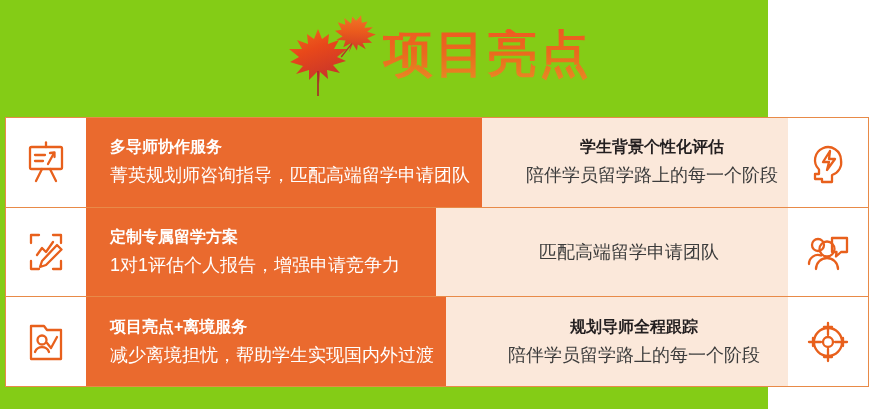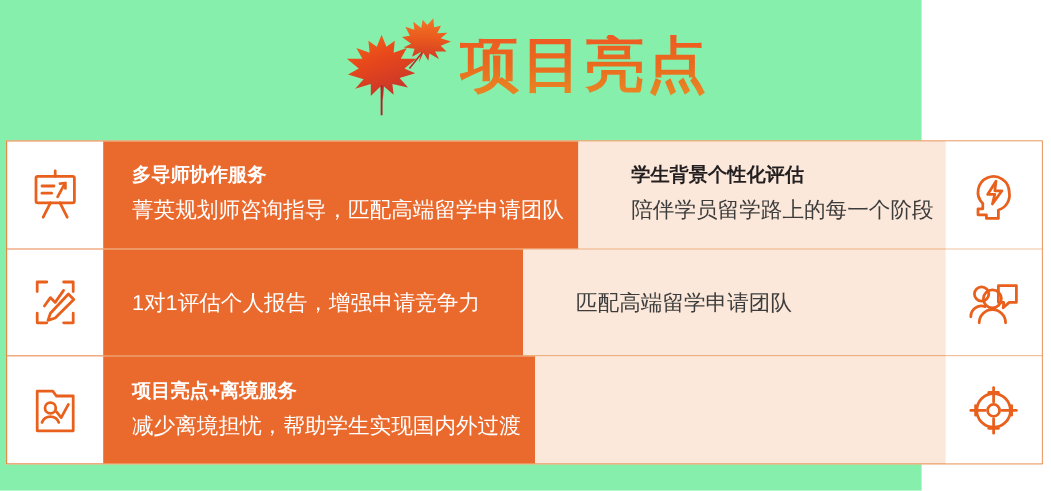--- a/index.html
+++ b/index.html
@@ -11,21 +11,21 @@
     height: 409px;
     background: #ffffff;
     font-family: "Liberation Sans", "DejaVu Sans", sans-serif;
     overflow: hidden;
   }
 
   .page {
     position: relative;
     width: 768px;
     height: 409px;
-    background: #86efac;
+    background: #84cc16;
   }
 
   
   .header {
     position: absolute;
     left: 0;
     top: 0;
     width: 876px;
     height: 112px;
     display: flex;
@@ -103,20 +103,21 @@
   }
   .cell-left {
     flex: 0 0 430px;
     background: #ea6a2e;
     justify-content: space-between;
   }
   .cell-right {
     flex: 1 1 auto;
     background: #fbe8da;
     flex-direction: row-reverse;
+    text-align: center;
   }
 
   .icon-box {
     flex: 0 0 80px;
     background: #ffffff;
     display: flex;
     align-items: center;
     justify-content: center;
   }
   .icon-box svg {
@@ -235,20 +236,21 @@
           <svg width="46" height="46" viewBox="0 0 46 46" fill="none" stroke="#e8601c" stroke-width="2.3" stroke-linecap="round" stroke-linejoin="round">
             <path d="M30 6 L38 6 L38 14"></path>
             <path d="M16 6 L8 6 L8 14"></path>
             <path d="M8 32 L8 40 L16 40"></path>
             <path d="M38 32 L38 40 L30 40"></path>
             <path d="M14 26 L19 19 L23 23 L30 13"></path>
             <path d="M34 16 L38.5 20.5 L23 36 L17 38 L19 32 Z"></path>
           </svg>
         </div>
         <div class="text-box">
+          <div class="item-title">定制专属留学方案</div>
           <div class="item-desc">1对1评估个人报告，增强申请竞争力</div>
         </div>
       </div>
 
       <div class="cell cell-right">
         <div class="icon-box">
           <svg width="46" height="46" viewBox="0 0 46 46" fill="none" stroke="#e8601c" stroke-width="2.3" stroke-linecap="round" stroke-linejoin="round">
             <circle cx="13" cy="16" r="6"></circle>
             <path d="M4 35 A9 9 0 0 1 16 26.5"></path>
             <circle cx="22" cy="20" r="7.5"></circle>
@@ -287,17 +289,21 @@
             <line x1="23" y1="4" x2="23" y2="16"></line>
             <line x1="23" y1="30" x2="23" y2="42"></line>
             <line x1="4" y1="23" x2="16" y2="23"></line>
             <line x1="30" y1="23" x2="42" y2="23"></line>
             <line x1="19" y1="8" x2="27" y2="8"></line>
             <line x1="19" y1="38" x2="27" y2="38"></line>
             <line x1="8" y1="19" x2="8" y2="27"></line>
             <line x1="38" y1="19" x2="38" y2="27"></line>
           </svg>
         </div>
+        <div class="text-box">
+          <div class="item-title">规划导师全程跟踪</div>
+          <div class="item-desc">陪伴学员留学路上的每一个阶段</div>
+        </div>
       </div>
     </div>
 
   </div>
 </div>
 
 </body></html>

